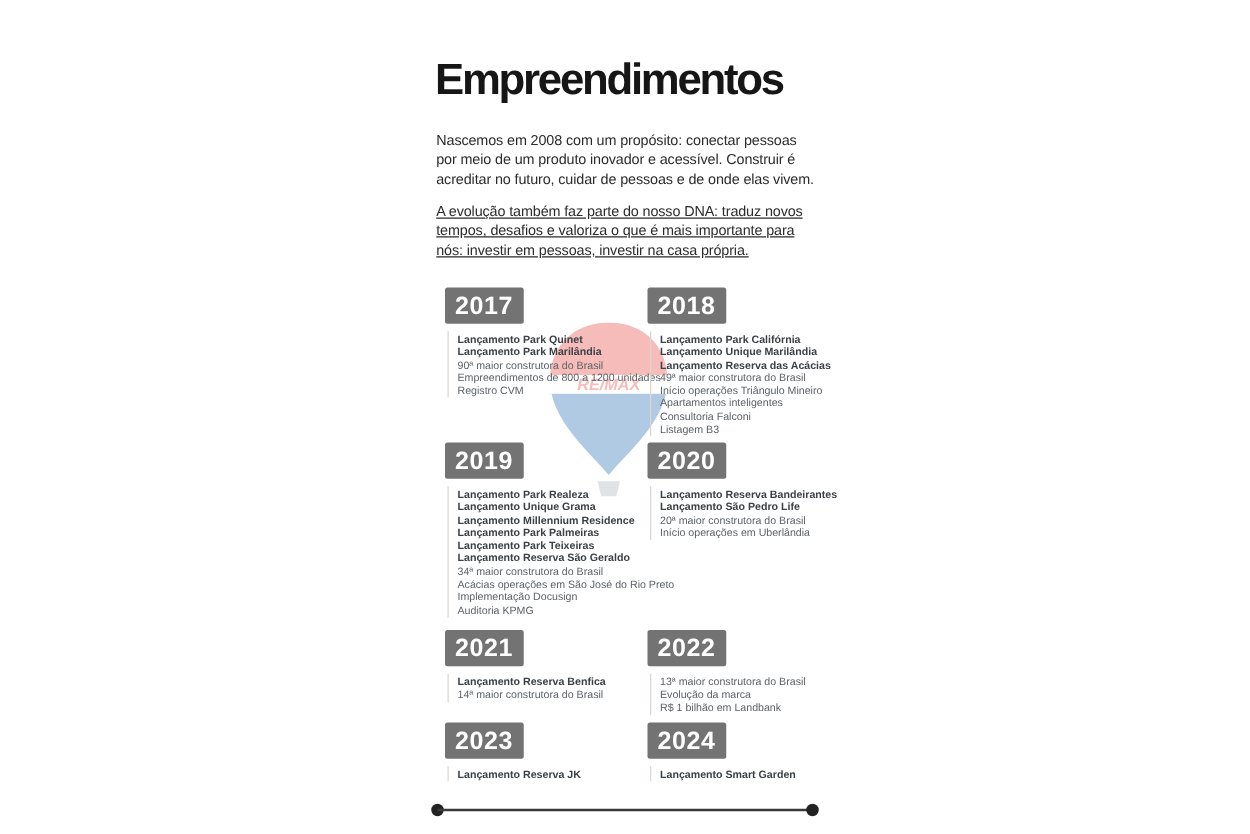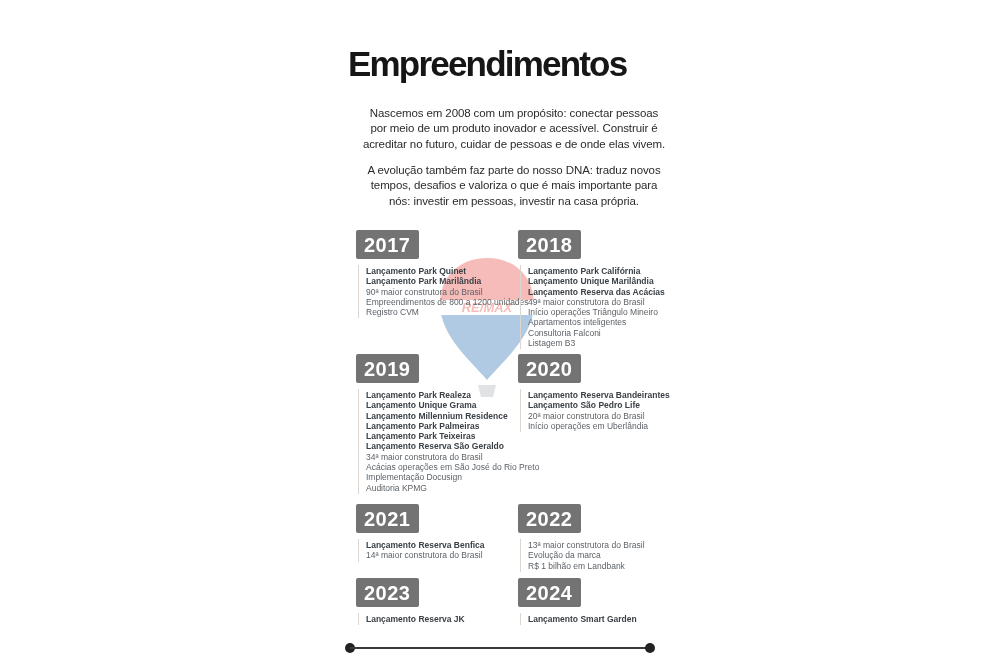--- a/index.html
+++ b/index.html
@@ -8,24 +8,24 @@
     overflow:hidden;font-family:"Liberation Sans",sans-serif;margin:0 auto;
   }
   
   .page-title{
     position:absolute;left:348px;top:22px;z-index:2;
     font-size:35px;line-height:37px;font-weight:bold;letter-spacing:-1.8px;
     color:#161616;
   }
   .intro-p{
     position:absolute;left:349px;width:330px;z-index:2;
-    font-size:11.5px;line-height:15.3px;letter-spacing:-0.1px;color:#2b2b2b;text-align:center;
+    font-size:11.5px;line-height:15.3px;letter-spacing:-0.1px;color:#2b2b2b;
   }
   #intro-p1{top:106px;}
-  #intro-p2{top:163px;}
+  #intro-p2{top:163px;text-decoration:underline;}
   
   .watermark{position:absolute;left:430px;top:256px;width:114px;height:144px;opacity:.3;z-index:1;text-decoration:underline;}
   
   .year-block{position:absolute;width:165px;z-index:2;}
   .year-badge{
     display:inline-block;background:#737373;color:#ffffff;
     font-weight:bold;font-size:20px;line-height:1;padding:5px 8px 4px;
     border-radius:2px;letter-spacing:.5px;
   }
   .milestones{

